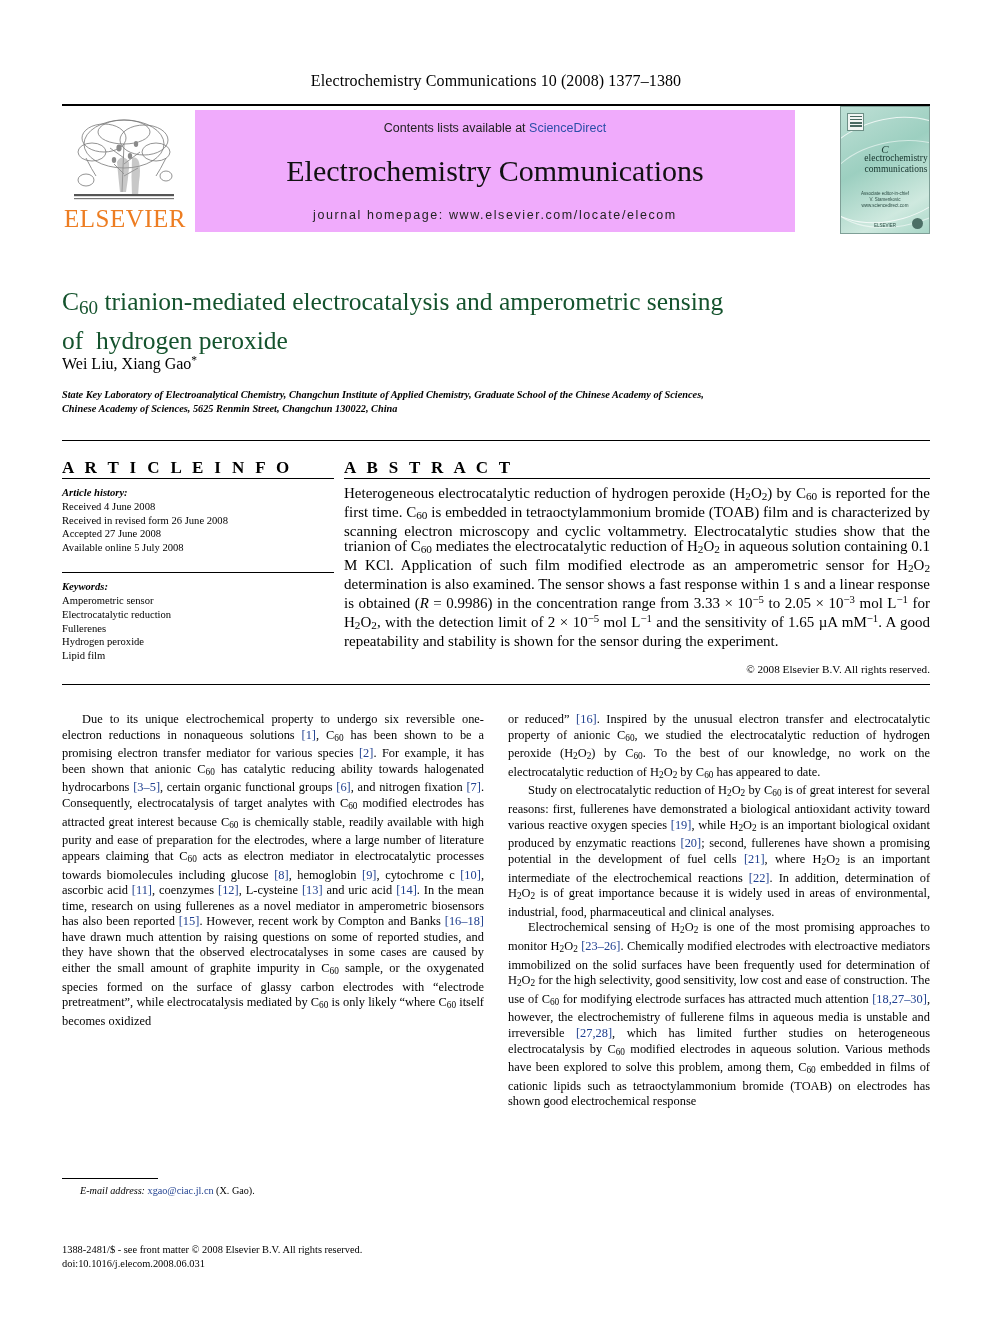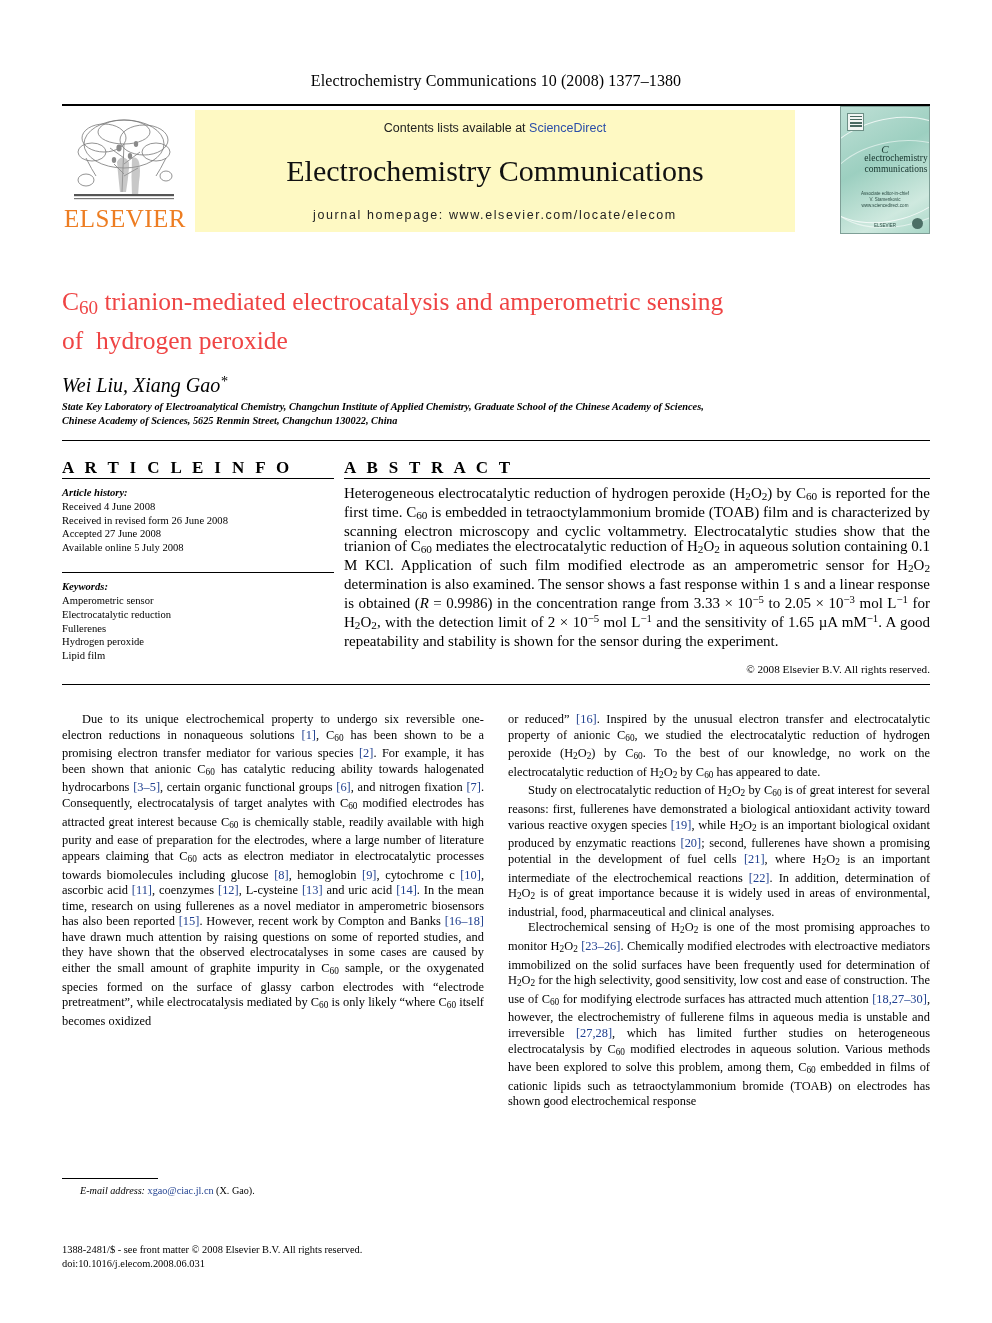--- a/index.html
+++ b/index.html
@@ -67,21 +67,21 @@
     font-size: 25px;
     letter-spacing: .5px;
     line-height: 26px;
   }
   .center-box {
     position: absolute;
     top: 6px;
     left: 133px;
     width: 600px;
     height: 122px;
-    background: #fef9c3;
+    background: #f0abfc;
   }
   .contents-line {
     position: absolute;
     top: 11px;
     left: 0;
     width: 600px;
     text-align: center;
     font-family: "Liberation Sans", sans-serif;
     font-size: 12.5px;
     color: #222;
@@ -193,34 +193,33 @@
 
   
   .title {
     position: absolute;
     top: 285px;
     left: 62px;
     width: 800px;
     font-family: "Liberation Serif", serif;
     font-size: 25.5px;
     line-height: 33px;
-    color: #ef4444;
+    color: #14532d;
   }
   .authors {
     position: absolute;
-    top: 373px;
+    top: 354px;
     left: 62px;
     width: 800px;
     font-family: "Liberation Serif", serif;
-    font-size: 20px;
-    font-style: italic;
+    font-size: 16px;
   }
   .affiliation {
     position: absolute;
-    top: 400px;
+    top: 388px;
     left: 62px;
     width: 820px;
     font-family: "Liberation Serif", serif;
     font-style: italic;
     font-size: 10.3px;
     line-height: 13.5px;
     font-weight: bold;
   }
 
   

